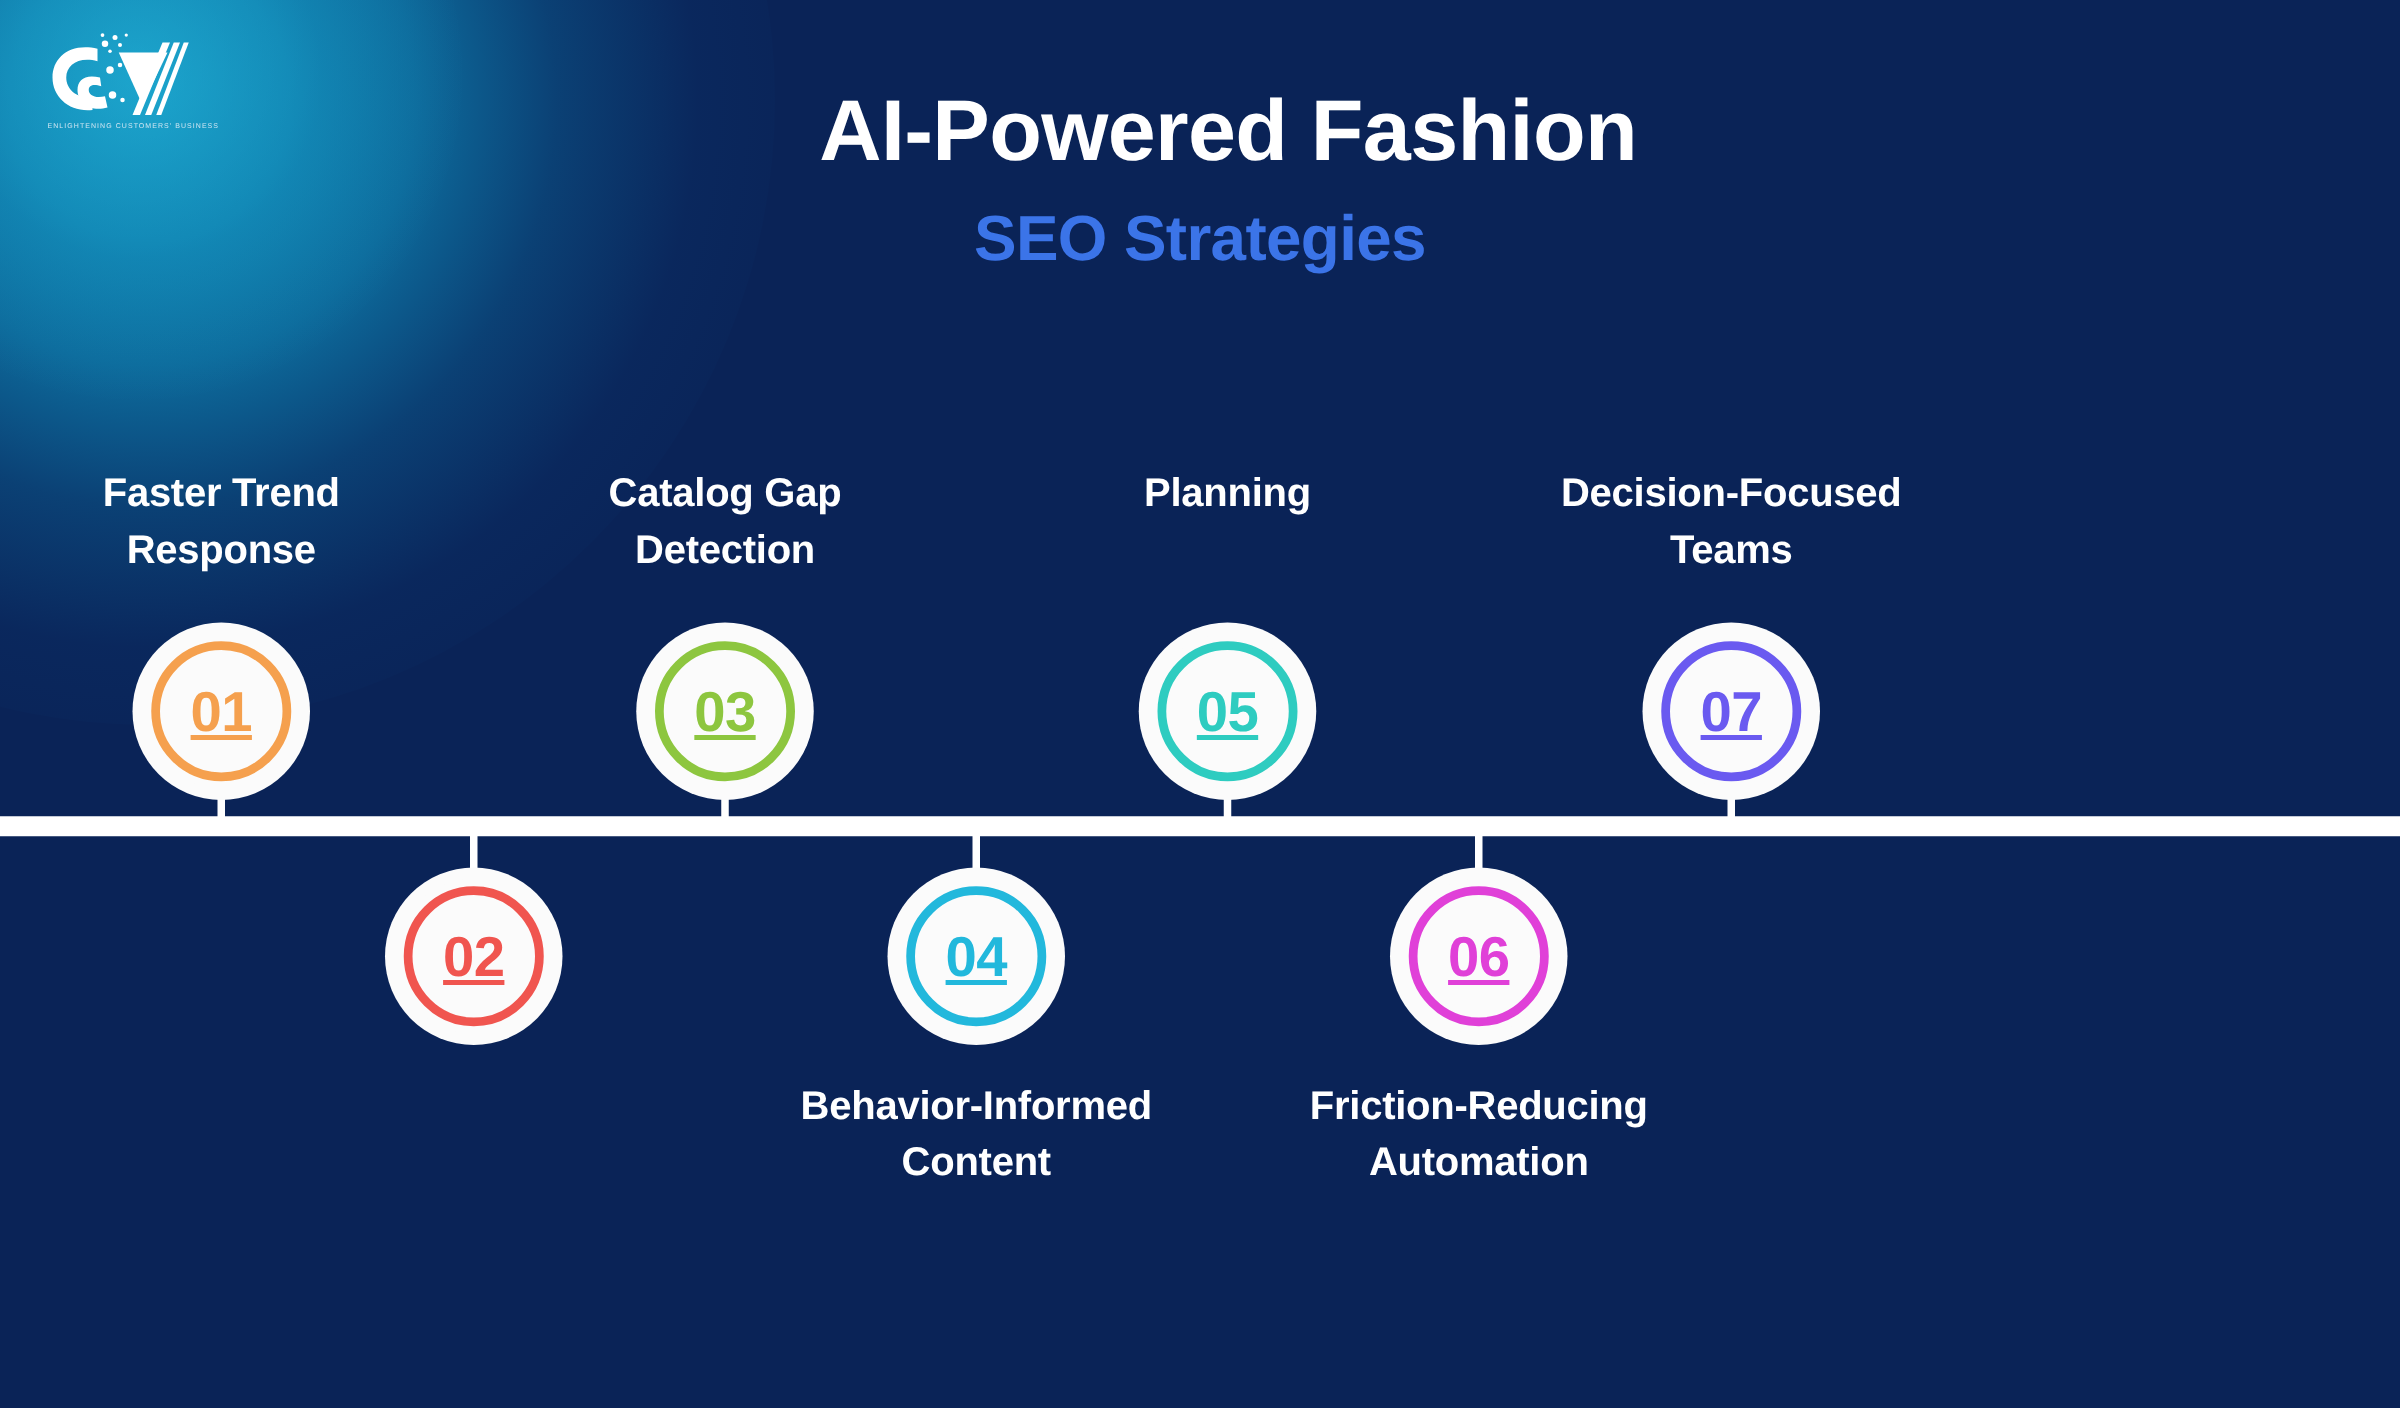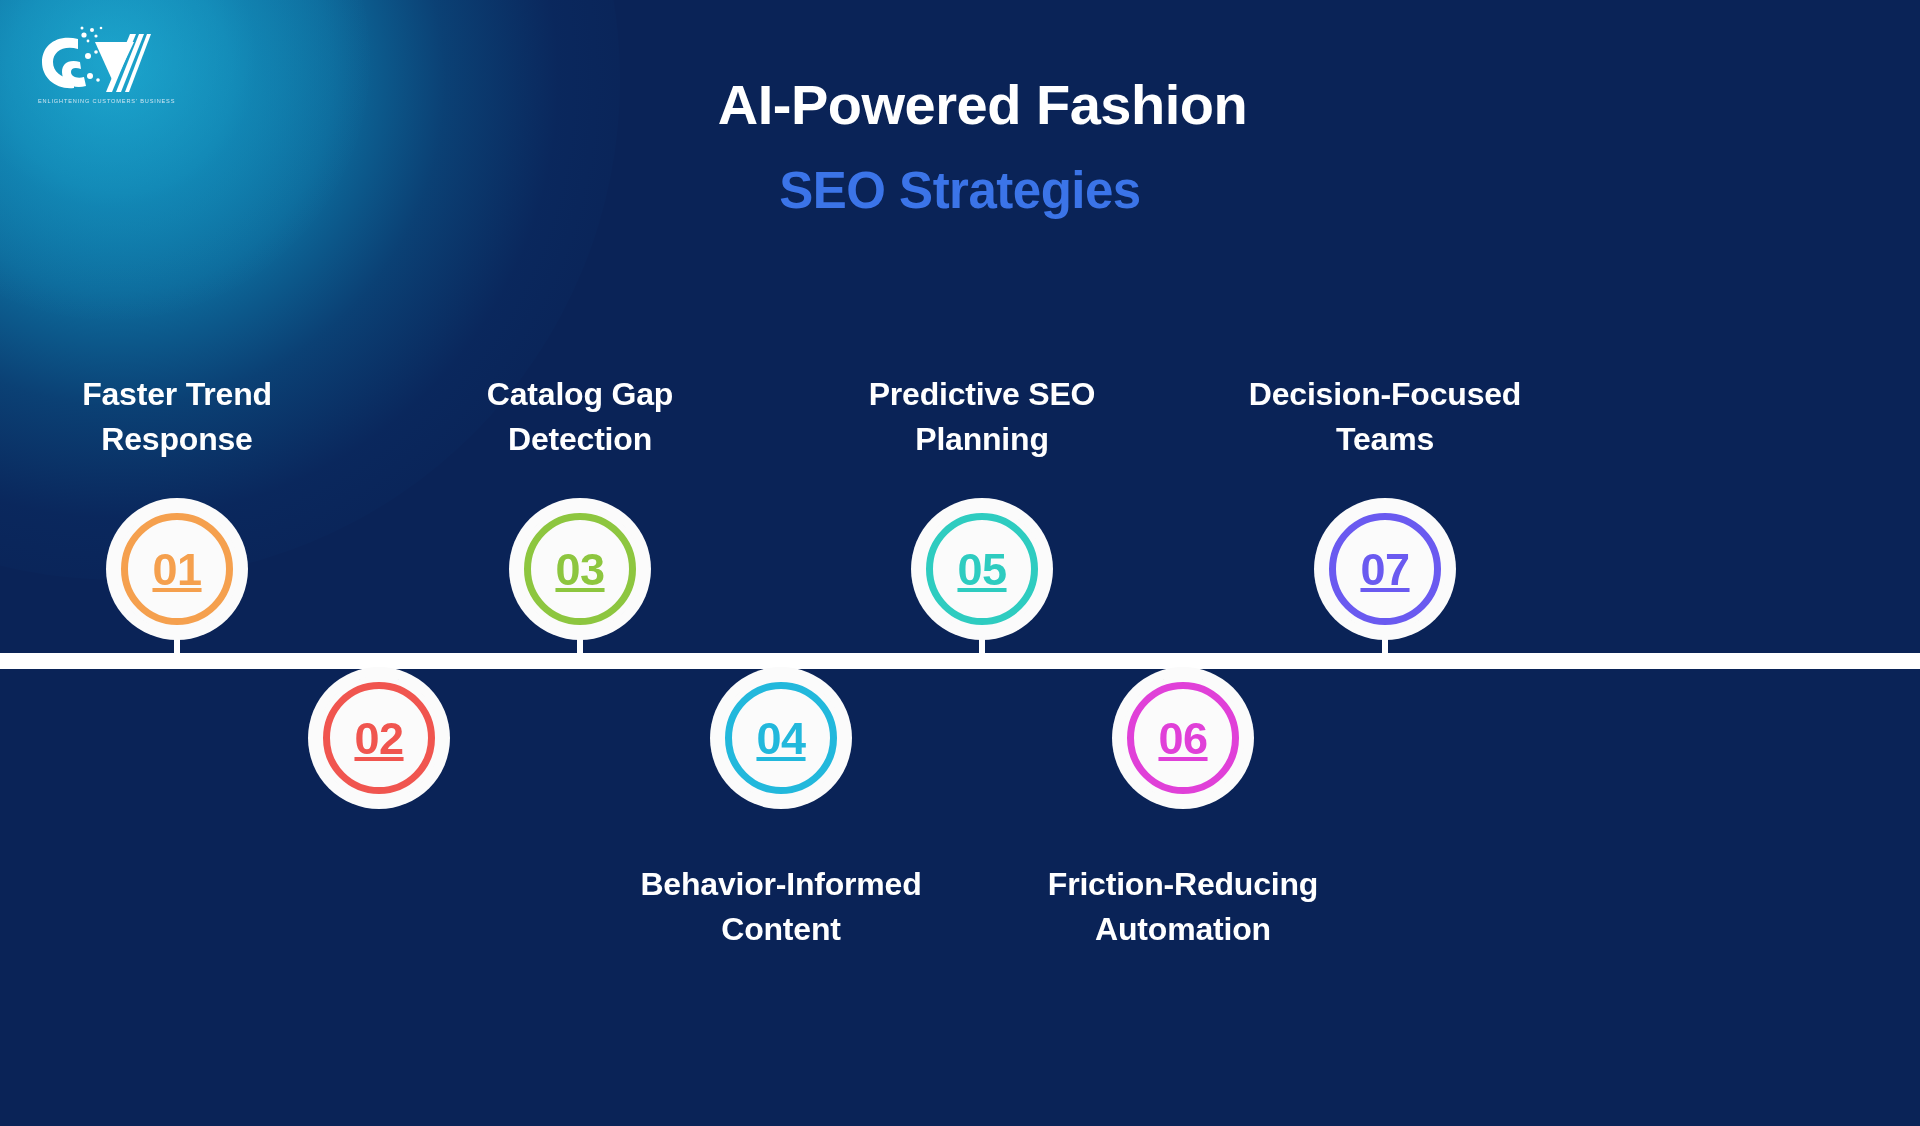--- a/index.html
+++ b/index.html
@@ -42,21 +42,21 @@
     color:#cfe6f2; white-space:nowrap;
     font-family:"Liberation Sans", sans-serif;
   }
 
   
   #heading {
     position:absolute; left:0; top:62px; width:1920px;
     text-align:center;
   }
   #title-line1 {
-    font-size:56px; line-height:86px; font-weight:700;
+    font-size:69px; line-height:86px; font-weight:700;
     color:#ffffff; letter-spacing:-0.5px;padding-left:45px;
   }
   #title-line2 {
     font-size:51px; line-height:86px; font-weight:700;
     color:#3b74e8; letter-spacing:-0.5px;
   }
 
   
   #timeline-bar {
     position:absolute; left:0; top:653px;
@@ -90,21 +90,21 @@
     border-style:solid; border-width:7px;
   }
   .circle-num {
     position:relative;
     font-size:45px; font-weight:700;
     letter-spacing:-0.5px;
     line-height:1;
     text-decoration:underline;
   }
   .node.up   .circle { top:507px; }
-  .node.down .circle { top:676px; }
+  .node.down .circle { top:703px; }
 
   .node-label {
     position:absolute;
     width:400px; margin-left:-200px;
     text-align:center;
     color:#ffffff;
     font-size:32px; line-height:45px; font-weight:700;
     letter-spacing:-0.2px;
   }
   .node.up   .node-label { top:372px; }
@@ -196,21 +196,20 @@
         <div>Content</div>
       </div>
     </div>
     <div class="node up" style="left: 982px;">
       <div class="connector"></div>
       <div class="circle">
         <div class="circle-ring" style="border-color: rgb(46, 204, 192);"></div>
         <div class="circle-num" style="color: rgb(46, 204, 192);">05</div>
       </div>
       <div class="node-label">
-        <div>Predictive SEO</div>
         <div>Planning</div>
       </div>
     </div>
     <div class="node down" style="left: 1183px;">
       <div class="connector"></div>
       <div class="circle">
         <div class="circle-ring" style="border-color: rgb(224, 64, 216);"></div>
         <div class="circle-num" style="color: rgb(224, 64, 216);">06</div>
       </div>
       <div class="node-label">

